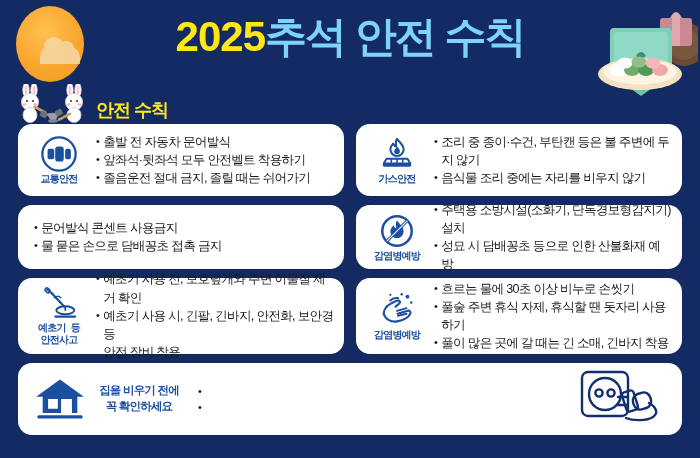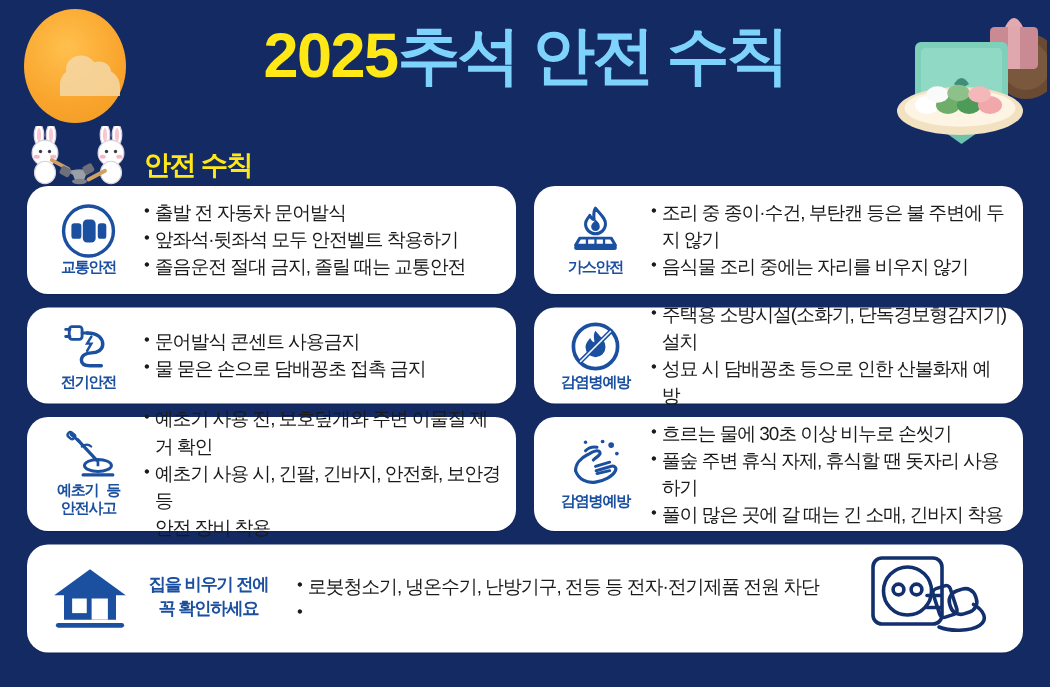--- a/index.html
+++ b/index.html
@@ -216,21 +216,21 @@
           <div class="bullet">
               <span class="dot">•</span>
               <span class="txt">출발 전 자동차 문어발식</span>
             </div>
           <div class="bullet">
               <span class="dot">•</span>
               <span class="txt">앞좌석·뒷좌석 모두 안전벨트 착용하기</span>
             </div>
           <div class="bullet">
               <span class="dot">•</span>
-              <span class="txt">졸음운전 절대 금지, 졸릴 때는 교통안전</span>
+              <span class="txt">졸음운전 절대 금지, 졸릴 때는 쉬어가기</span>
             </div>
         </div>
       </div>
 
       <div class="card right h1">
         <div class="card-icon">
           <span class="glyph">
             <svg viewBox="0 0 40 40" width="38" height="38" xmlns="http://www.w3.org/2000/svg">
               <path d="M20 4 c4 5 7 7 7 11 a7 7 0 0 1 -14 0 c0 -3 2 -4 3 -6 c1 2 2 3 3 3 c0 -3 -1 -5 1 -8 z" fill="none" stroke="#1b4fa0" stroke-width="2.1" stroke-linejoin="round"></path>
               <path d="M20 12 c2 2 3 3 3 5 a3 3 0 0 1 -6 0 c0 -2 2 -3 3 -5 z" fill="#1b4fa0"></path>
@@ -250,32 +250,20 @@
               <span class="dot">•</span>
               <span class="txt">음식물 조리 중에는 자리를 비우지 않기</span>
             </div>
         </div>
       </div>
     </div>
 
     <div class="row">
 
       <div class="card left h2">
-        <div class="card-icon">
-          <span class="glyph">
-            <svg viewBox="0 0 40 40" width="38" height="38" xmlns="http://www.w3.org/2000/svg">
-              <path d="M4 8 h3 M4 13 h3" stroke="#1b4fa0" stroke-width="2" stroke-linecap="round"></path>
-              <rect x="6.5" y="6" width="9" height="9" rx="2" fill="none" stroke="#1b4fa0" stroke-width="2"></rect>
-              <path d="M15.5 10.5 h4" stroke="#1b4fa0" stroke-width="2" stroke-linecap="round"></path>
-              <path d="M19 10.5 c8 0 11 4 11 8 c0 4 -4 6 -8 6 c-4 0 -7 2 -7 5 c0 3 3 4 6 4 h8" fill="none" stroke="#1b4fa0" stroke-width="2.4" stroke-linecap="round"></path>
-              <path d="M22 13 l-3 5 h3 l-3 5" fill="none" stroke="#1b4fa0" stroke-width="1.7" stroke-linecap="round"></path>
-            </svg>
-          </span>
-          <span class="cap">전기안전</span>
-        </div>
         <div class="card-body">
           <div class="bullet">
               <span class="dot">•</span>
               <span class="txt">문어발식 콘센트 사용금지</span>
             </div>
           <div class="bullet">
               <span class="dot">•</span>
               <span class="txt">물 묻은 손으로 담배꽁초 접촉 금지</span>
             </div>
         </div>
@@ -381,21 +369,20 @@
               <rect x="25" y="21" width="10" height="13" fill="#ffffff"></rect>
               <rect x="3" y="36" width="42" height="3" rx="1.5" fill="#1b4fa0"></rect>
             </svg>
           </span>
         </div>
         <div class="house-label" style="white-space:pre-line">집을 비우기 전에
 꼭 확인하세요</div>
         <div class="card-body" style="padding-left:12px">
           <div class="bullet">
               <span class="dot">•</span>
-              <span class="txt">로봇청소기, 냉온수기, 난방기구, 전등 등 전자·전기제품 전원 차단</span>
             </div>
           <div class="bullet">
               <span class="dot">•</span>
             </div>
         </div>
         <div class="plug-art">
           <svg viewBox="0 0 96 60" width="96" height="60" xmlns="http://www.w3.org/2000/svg">
             <rect x="6" y="3" width="46" height="44" rx="6" fill="none" stroke="#12306e" stroke-width="2.4"></rect>
             <circle cx="29" cy="25" r="16" fill="none" stroke="#12306e" stroke-width="2.4"></circle>
             <circle cx="23" cy="24" r="3.6" fill="none" stroke="#12306e" stroke-width="2.4"></circle>

